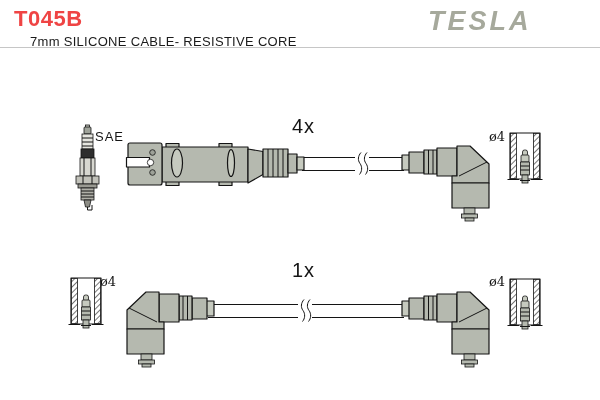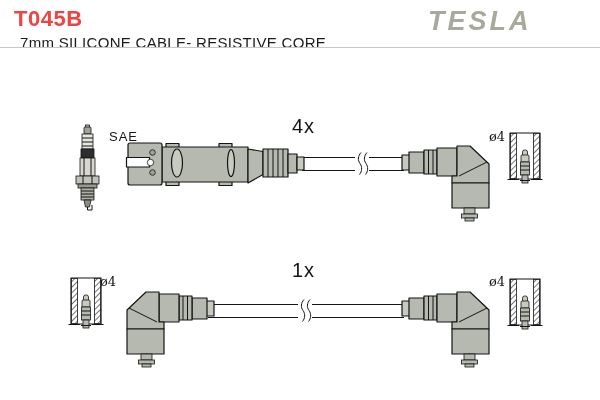--- a/index.html
+++ b/index.html
@@ -2,28 +2,28 @@
 <html style="--c-brand: #a6a99c; --c-part_fill: #b5b9af; --c-part_fill_light: #c6cabf; --c-outline: #141414; --c-divider: #c6c6c6;"><head>
 <meta charset="utf-8">
 <style>
   html,body{margin:0;padding:0;}
   body{
     width:600px;height:400px;position:relative;background:#ffffff;
     font-family:"Liberation Sans",sans-serif;overflow:hidden;color:#111;
   }
   .abs{position:absolute;}
   .part-number{left:14px;top:6px;font-size:22px;font-weight:bold;letter-spacing:.5px;color:#ef4444;text-align:right;}
-  .subtitle{left:20px;top:34px;font-size:15px;letter-spacing:.3px;color:#1a1a1a;}
+  .subtitle{left:30px;top:34px;font-size:13px;letter-spacing:.3px;color:#1a1a1a;}
   .brand{
     left:396px;top:6px;font-size:27px;font-weight:bold;font-style:italic;
     letter-spacing:3px;color:var(--c-brand,#a6a99c);margin-left:32px;
   }
   .divider{left:0;top:47px;width:600px;height:1px;background:var(--c-divider,#c6c6c6);}
   .lbl{color:#151515;}
-  .sae{left:95px;top:129px;font-size:13px;letter-spacing:1px;padding-left:14px;}
+  .sae{left:95px;top:129px;font-size:13px;letter-spacing:1px;}
   .qty{font-size:20px;letter-spacing:1px;}
   .qty4{left:292px;top:115px;}
   .qty1{left:292px;top:259px;text-align:center;}
   .dia{font-size:13px;font-weight:normal;font-family:"DejaVu Serif",serif;}
   .dia-tr{left:489px;top:129px;}
   .dia-bl{left:100px;top:274px;}
   .dia-br{left:489px;top:274px;}
   svg .pf{fill:var(--c-part_fill,#b5b9af);}
   svg .pl{fill:var(--c-part_fill_light,#c6cabf);}
   svg .wh{fill:#ffffff;}

